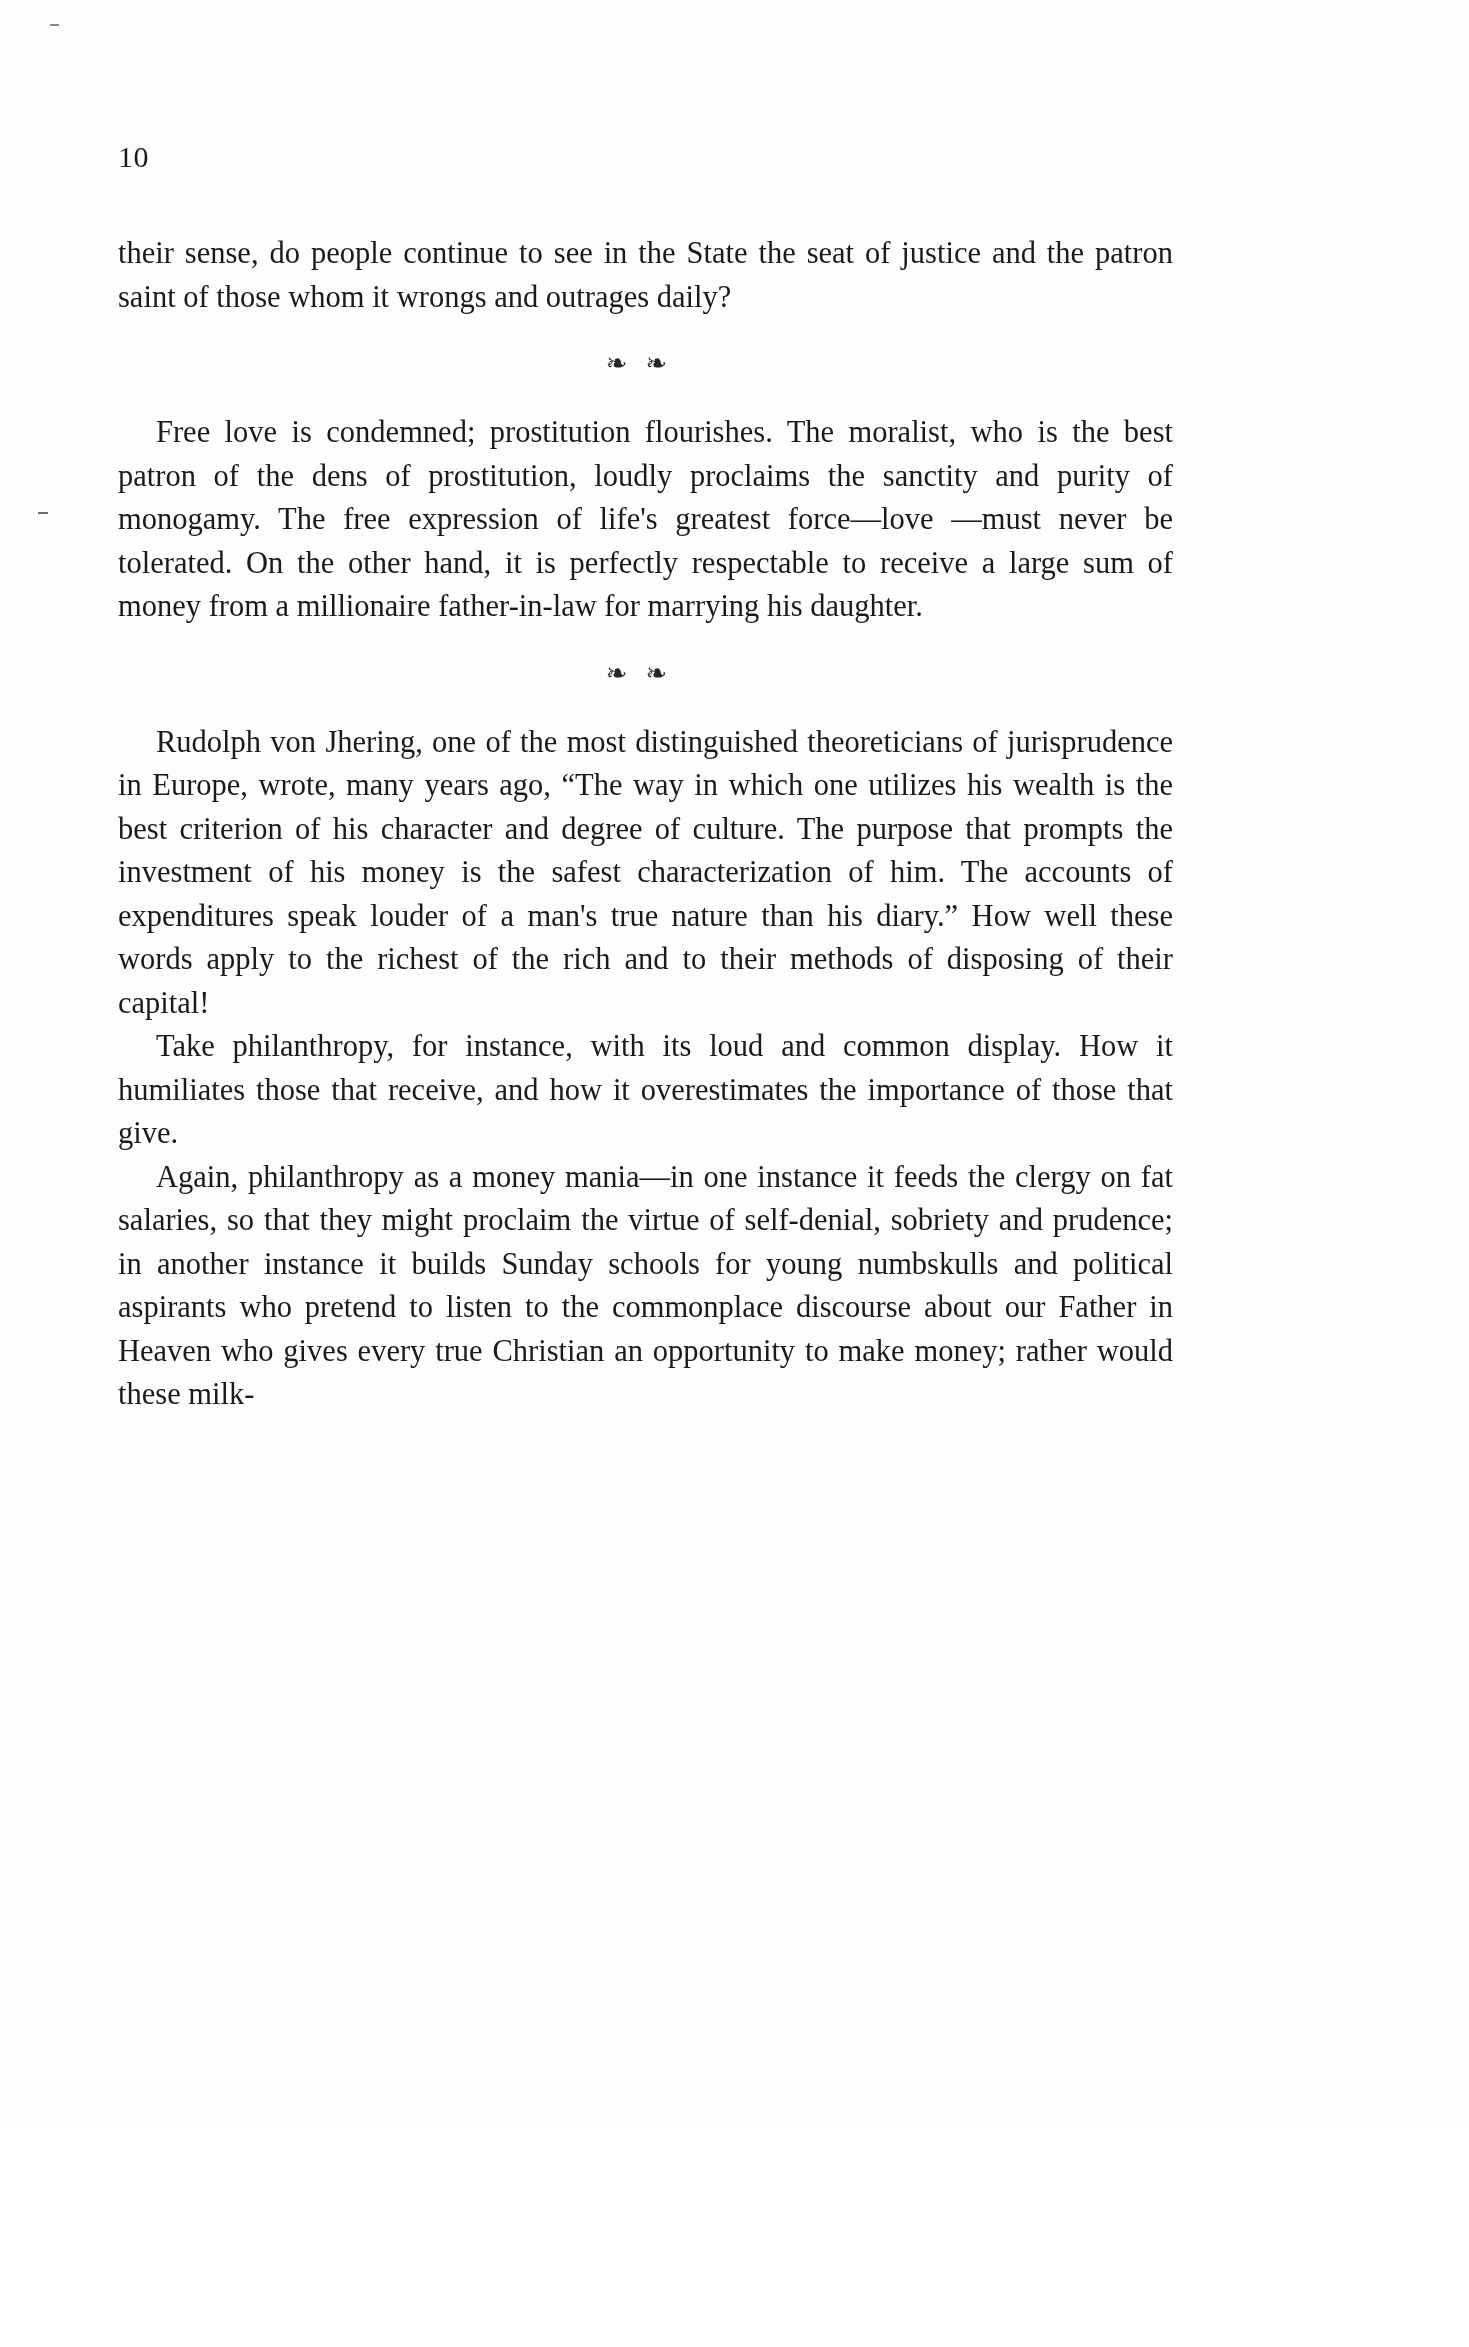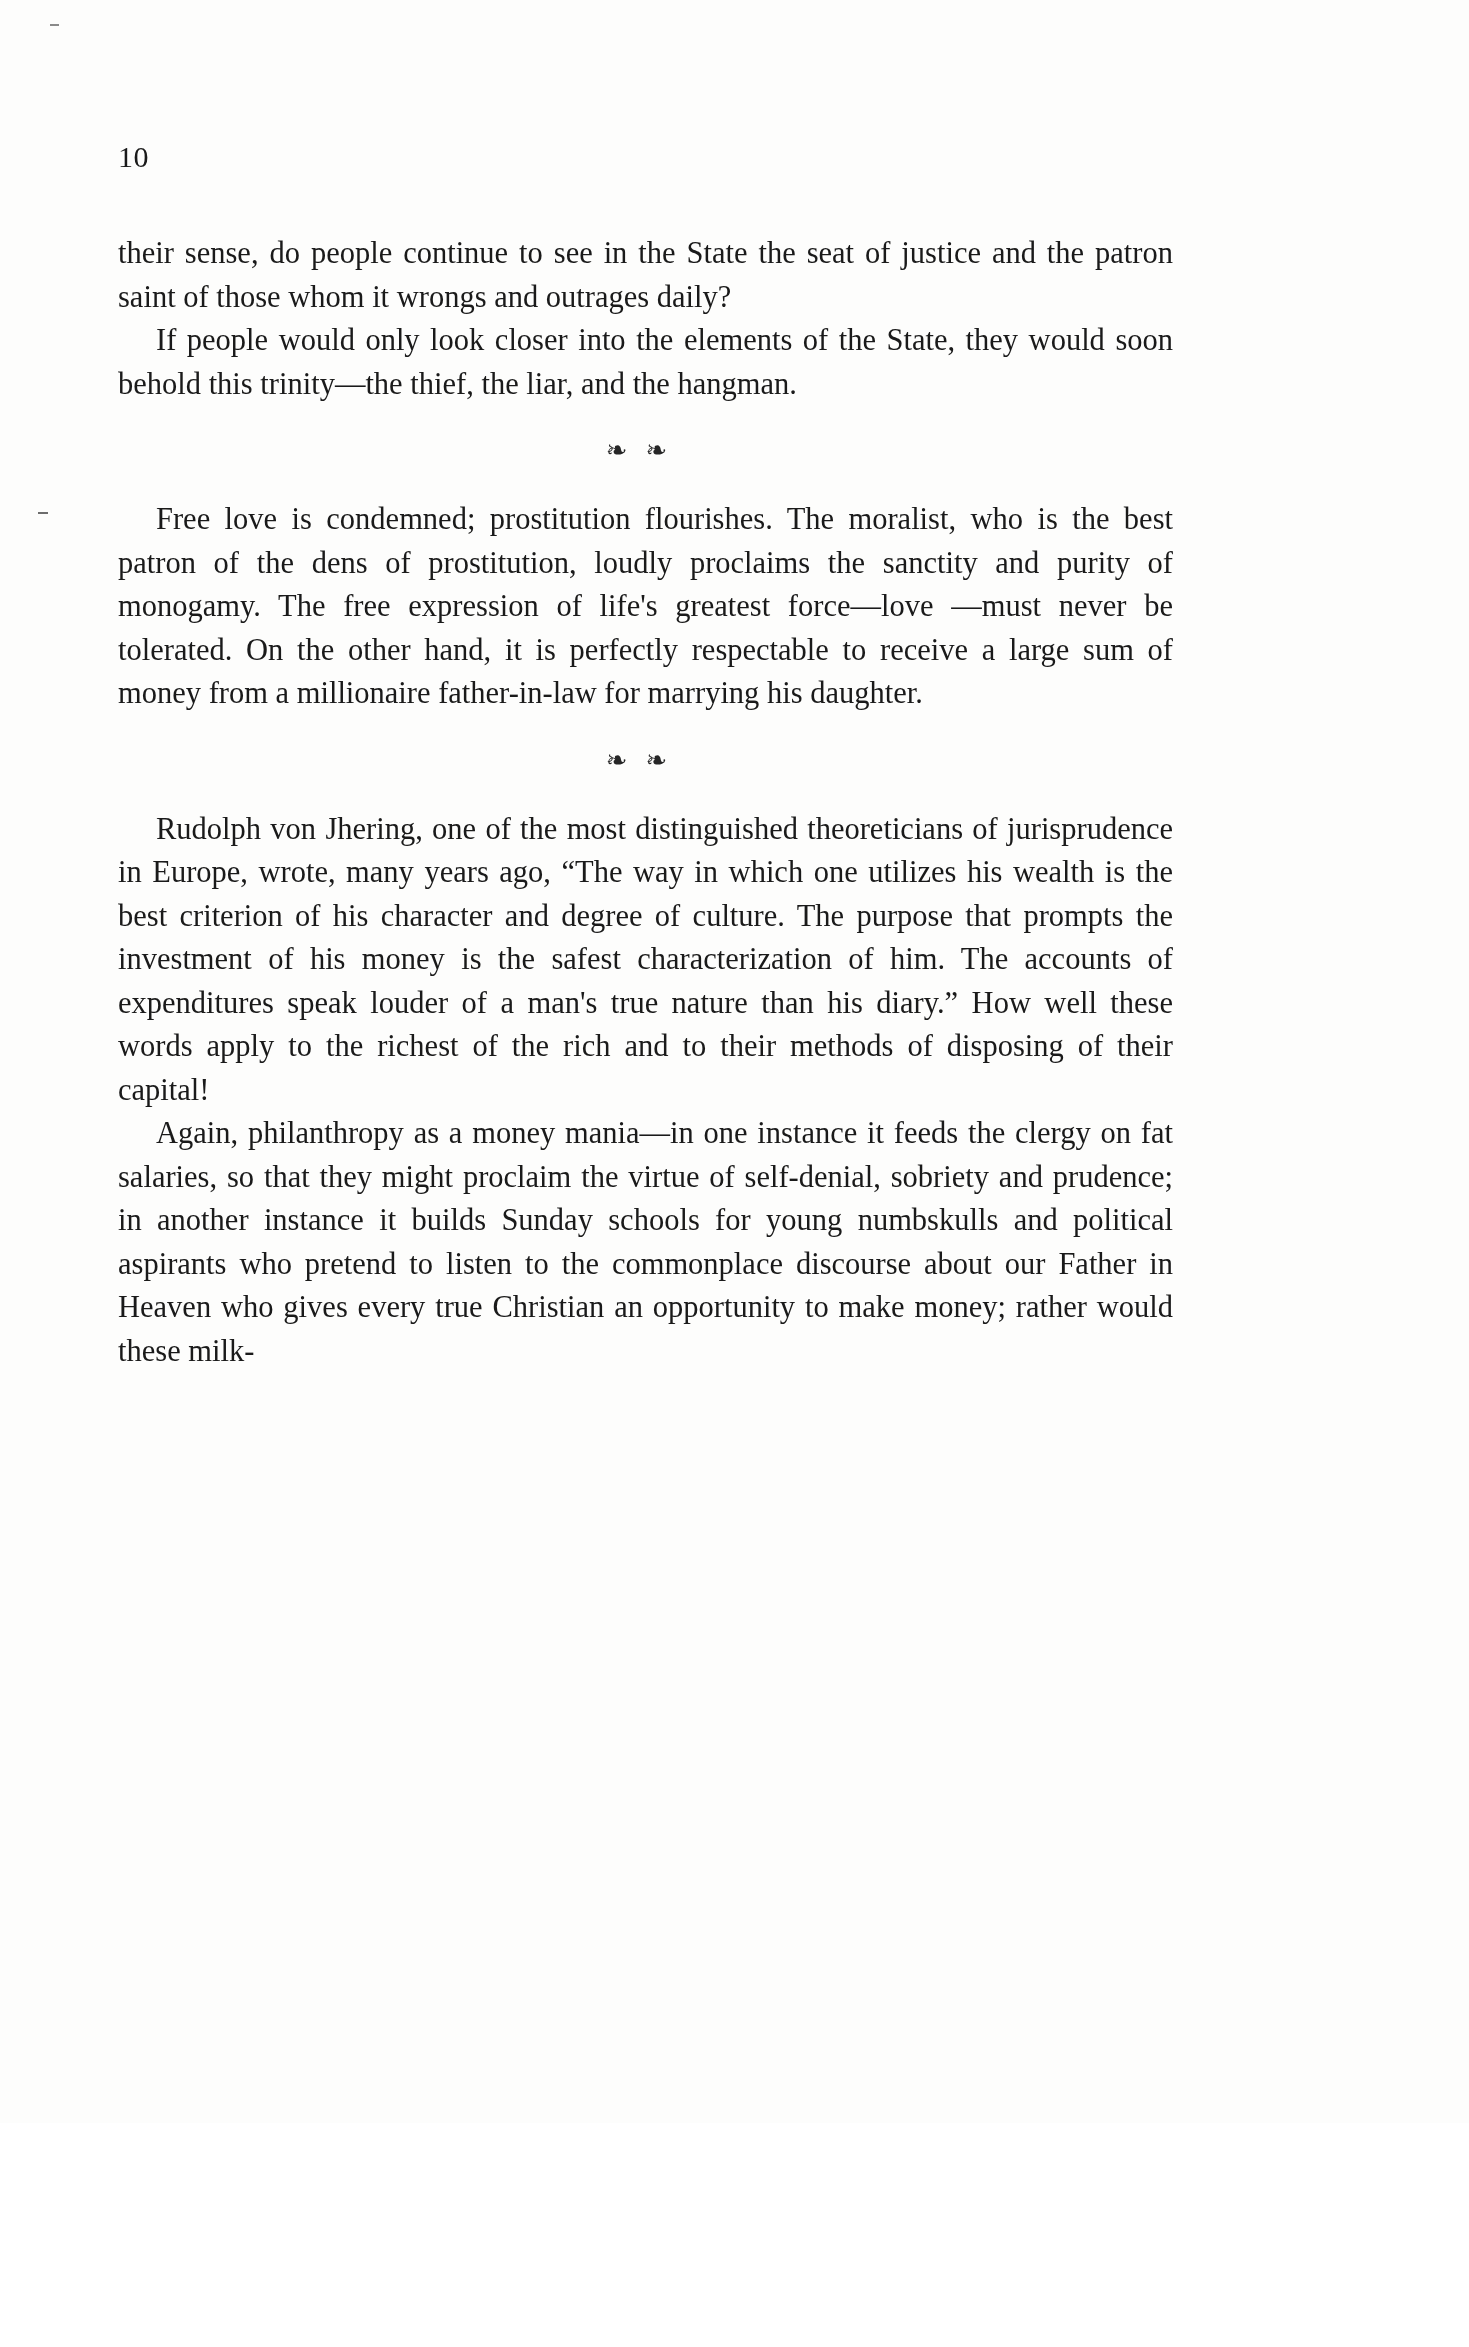--- a/index.html
+++ b/index.html
@@ -101,34 +101,34 @@
   <div class="tick"></div>
 
   <div class="content">
 
     <div class="page-header">
       <div class="folio">10</div>
     </div>
 
     <div class="body-text">
       <p class="noindent">their sense, do people continue to see in the State the seat of justice and the patron saint of those whom it wrongs and outrages daily?</p>
-      <p>If people would only look closer into the elements of the State, they would soon behold this trinity—the thief, the liar, and the hangman.</p>
     </div>
 
     <div class="ornament">
       <span>❧</span><span>❧</span>
     </div>
 
     <div class="body-text">
       <p>Free love is condemned; prostitution flourishes. The moralist, who is the best patron of the dens of prostitution, loudly proclaims the sanctity and purity of monogamy. The free expression of life's greatest force—love —must never be tolerated. On the other hand, it is perfectly respectable to receive a large sum of money from a millionaire father-in-law for marrying his daughter.</p>
     </div>
 
     <div class="ornament">
       <span>❧</span><span>❧</span>
     </div>
 
     <div class="body-text">
       <p>Rudolph von Jhering, one of the most distinguished theoreticians of jurisprudence in Europe, wrote, many years ago, “The way in which one utilizes his wealth is the best criterion of his character and degree of culture. The purpose that prompts the investment of his money is the safest characterization of him. The accounts of expenditures speak louder of a man's true nature than his diary.” How well these words apply to the richest of the rich and to their methods of disposing of their capital!</p>
+      <p>Take philanthropy, for instance, with its loud and common display. How it humiliates those that receive, and how it overestimates the importance of those that give.</p>
       <p>Again, philanthropy as a money mania—in one instance it feeds the clergy on fat salaries, so that they might proclaim the virtue of self-denial, sobriety and prudence; in another instance it builds Sunday schools for young numbskulls and political aspirants who pretend to listen to the commonplace discourse about our Father in Heaven who gives every true Christian an opportunity to make money; rather would these milk-</p>
     </div>
 
   </div>
 </div>
 
 </body></html>

